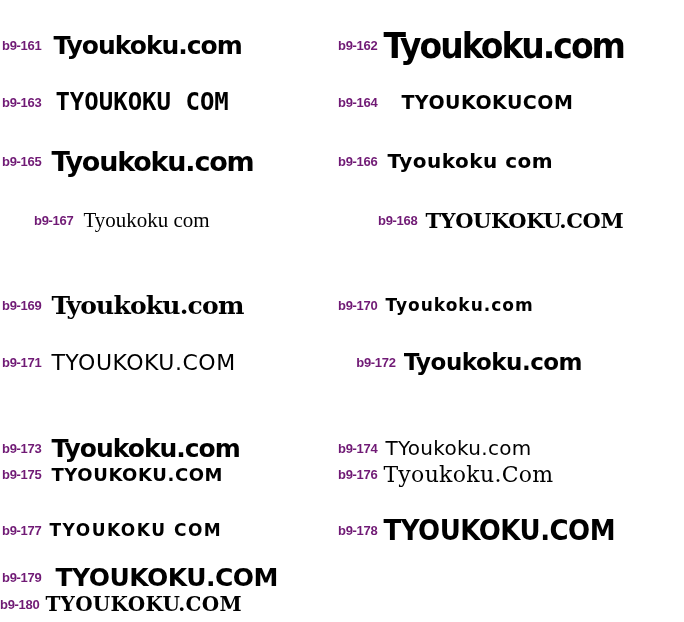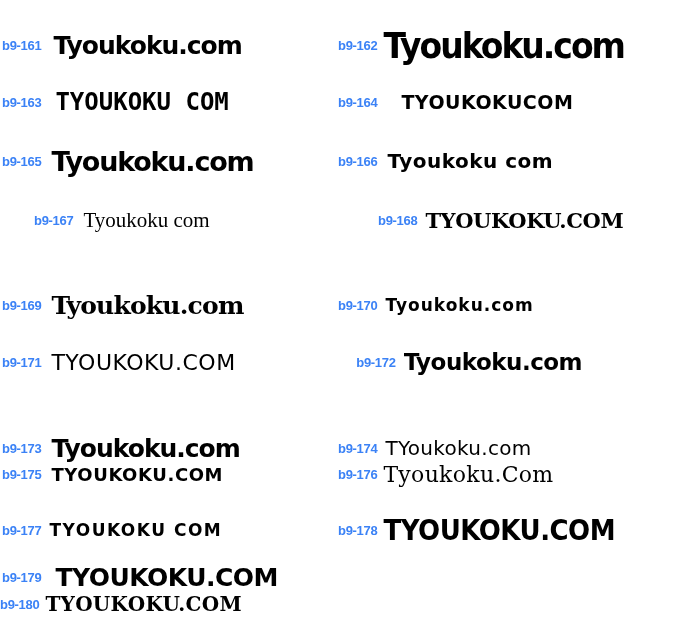--- a/index.html
+++ b/index.html
@@ -37,21 +37,21 @@
     box-sizing: border-box;
   }
   .cell.right {
     width: 346px;
     box-sizing: border-box;
   }
   .code {
     font-family: "Liberation Sans", sans-serif;
     font-size: 13px;
     font-weight: 700;
-    color: #3b82f6;
+    color: #701a75;
     letter-spacing: -0.3px;
     white-space: nowrap;
     flex: 0 0 auto;
   }
   .sample {
     flex: 1 1 auto;
     white-space: nowrap;
     color: #000;
     overflow: hidden;
   }

